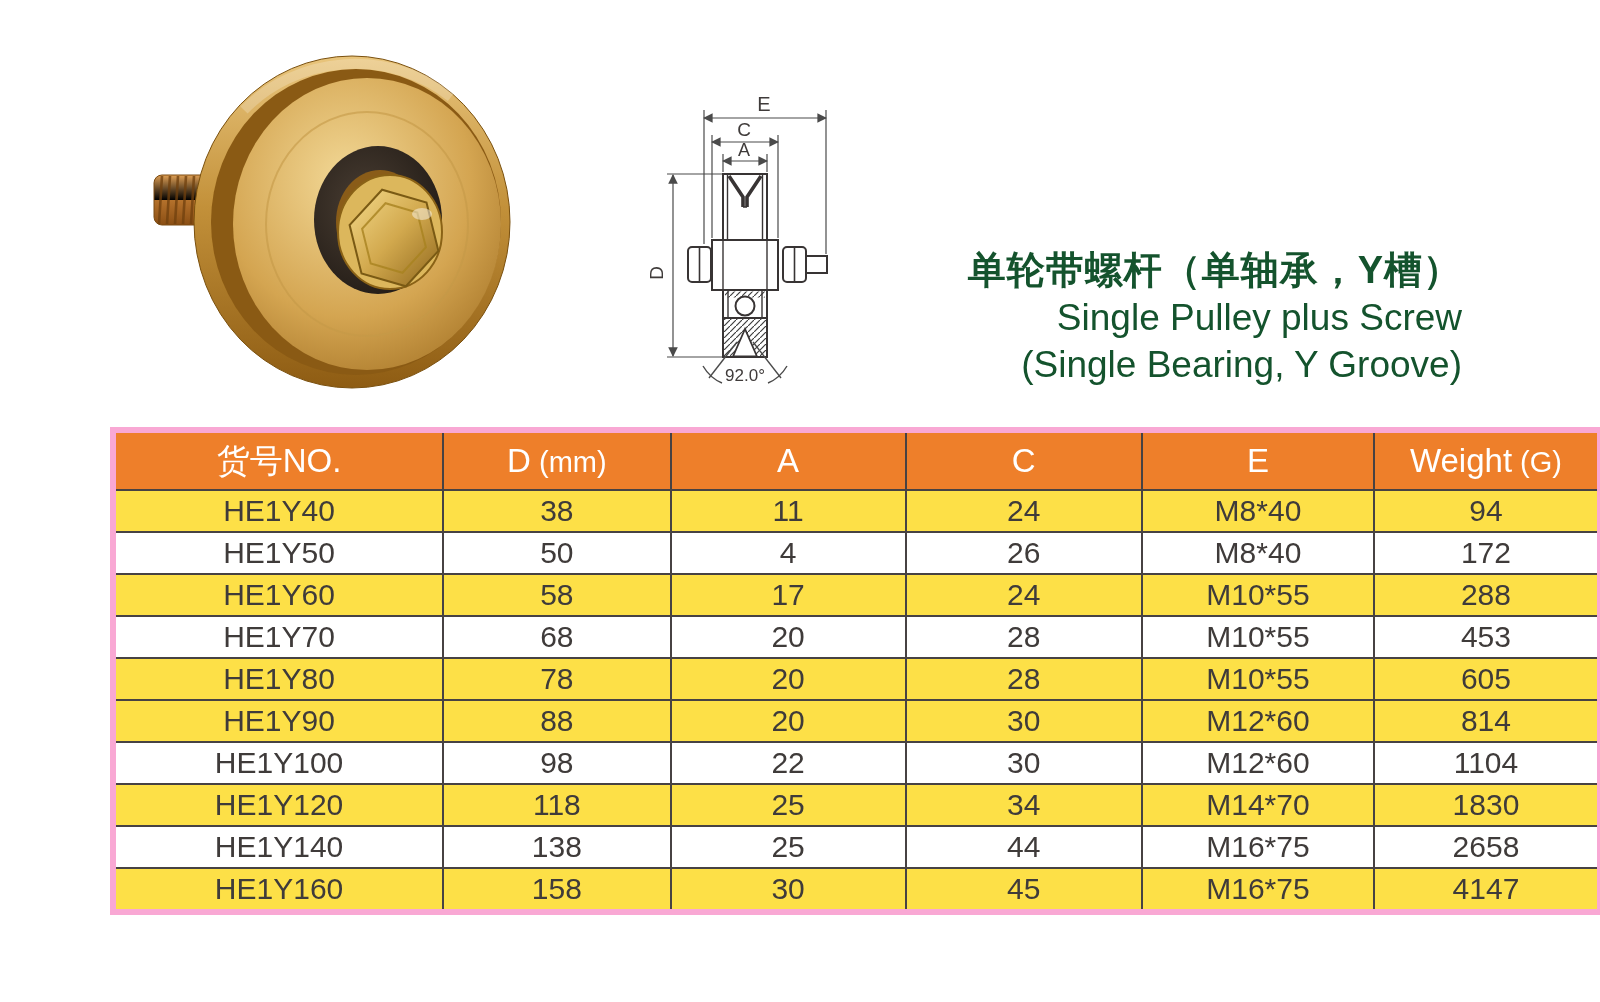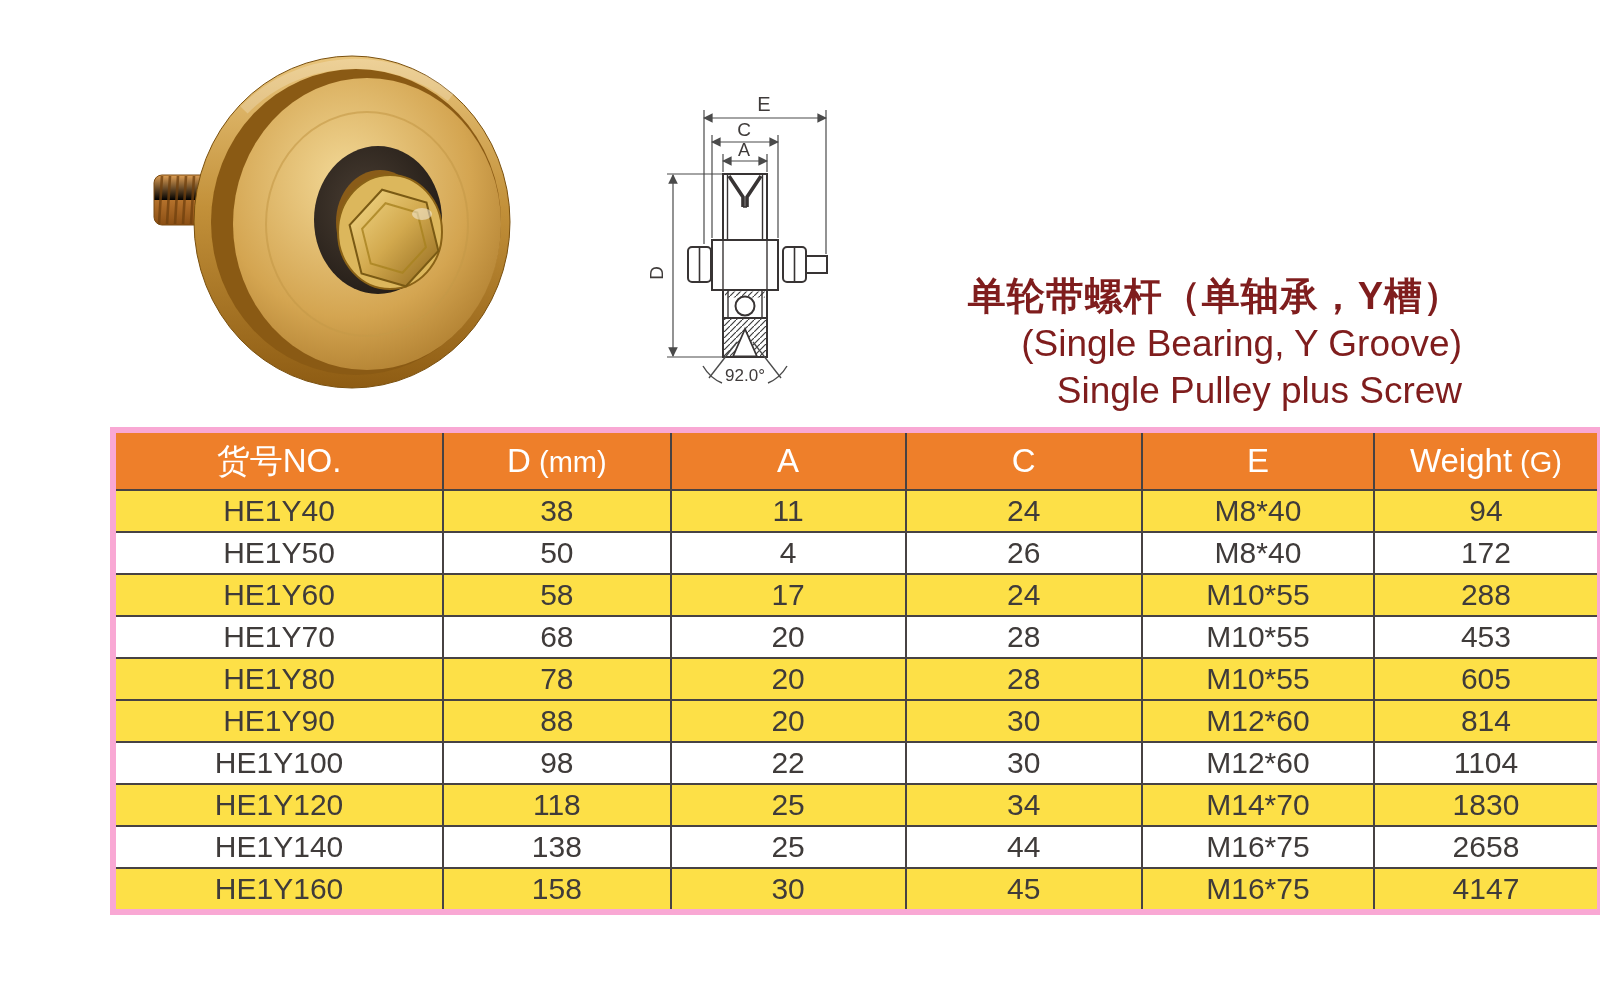--- a/index.html
+++ b/index.html
@@ -8,21 +8,21 @@
     font-family:"Liberation Sans","DejaVu Sans",sans-serif;
   }
   
   .photo{position:absolute;left:126px;top:32px;width:436px;height:372px;}
   
   .drawing{position:absolute;left:616px;top:80px;width:256px;height:316px;}
   .drawing text{font-family:"Liberation Sans","DejaVu Sans",sans-serif;fill:#3f3b3a;}
   
   .title-block{
     position:absolute;top:247px;right:138px;text-align:right;
-    color:#7f1d1d;line-height:47px;white-space:nowrap;margin-top:26px;
+    color:#14532d;line-height:47px;white-space:nowrap;
   }
   .title-zh{font-size:38px;font-weight:700;letter-spacing:1px;}
   .title-en{font-size:37px;font-weight:400;}
   
   .spec-table{
     position:absolute;left:110px;top:427px;width:1493px;
     border-collapse:collapse;table-layout:fixed;
     border:6px solid #f9a8d4;
   }
   .spec-table th,.spec-table td{
@@ -163,22 +163,22 @@
     <line x1="121" y1="262" x2="93" y2="298"></line>
     <line x1="137" y1="262" x2="165" y2="298"></line>
     <path d="M 87,286 Q 94,298 106,303"></path>
     <path d="M 171,286 Q 164,298 152,303"></path>
   </g>
   <text x="129" y="301" font-size="17" text-anchor="middle">92.0°</text>
 </svg>
 
 <div class="title-block">
   <div class="title-zh">单轮带螺杆（单轴承，Y槽）</div>
+  <div class="title-en">Single Pulley plus Screw</div>
   <div class="title-en">(Single Bearing, Y Groove)</div>
-  <div class="title-en">Single Pulley plus Screw</div>
 </div>
 
 <table class="spec-table">
   <colgroup>
     <col class="col-no">
       <col class="col-d">
       <col class="col-a">
     <col class="col-c">
       <col class="col-e">
       <col class="col-w">

